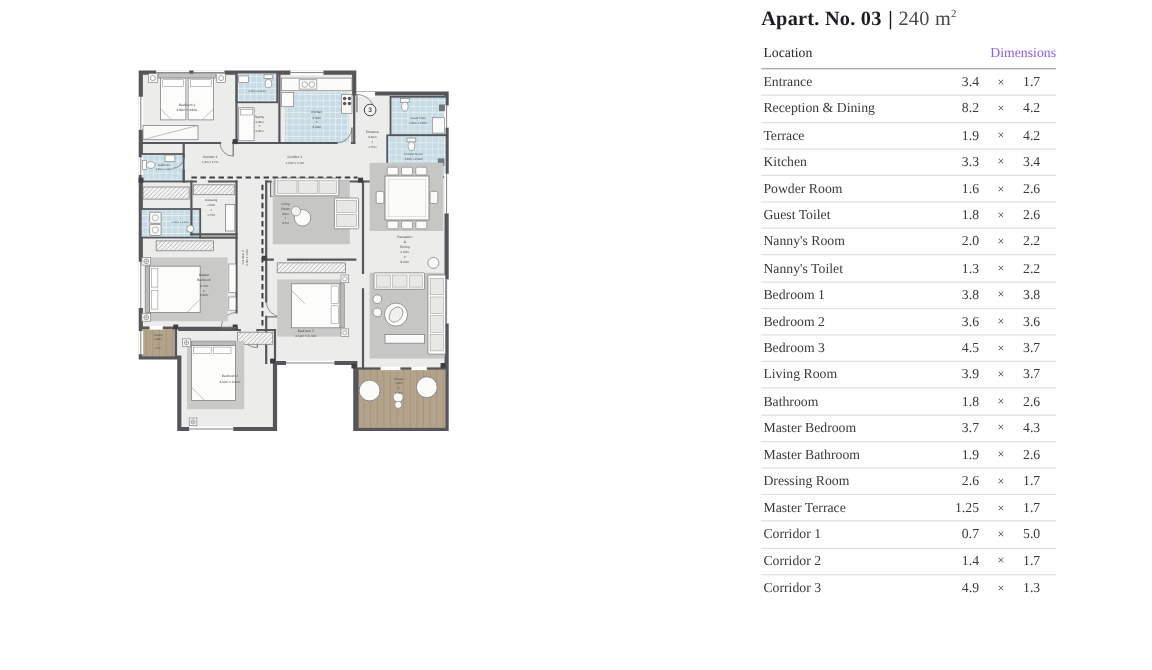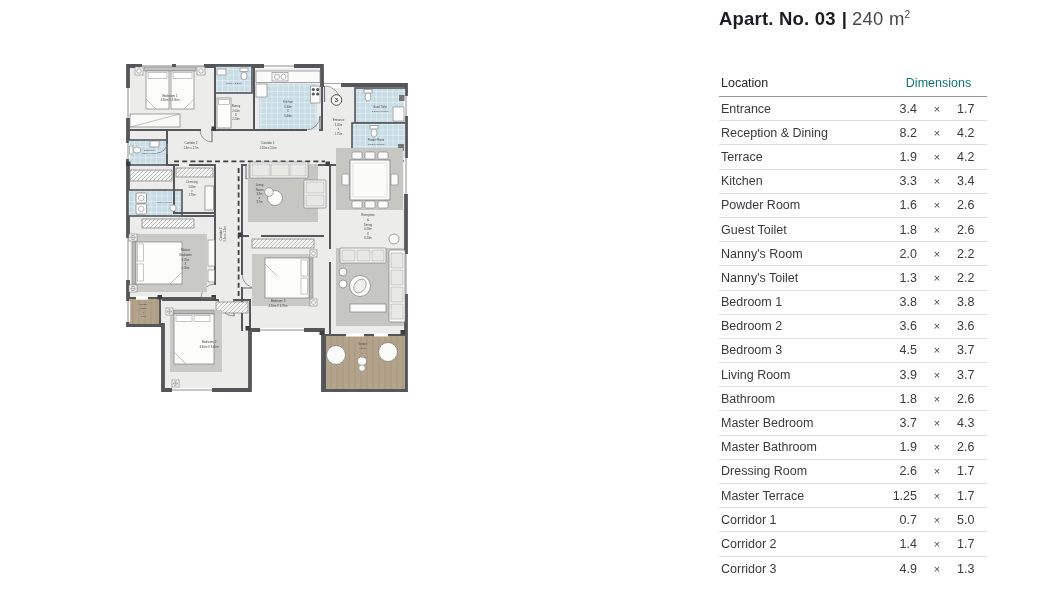--- a/index.html
+++ b/index.html
@@ -2,30 +2,30 @@
 <html><head>
 <meta charset="utf-8">
 <style>
   html,body{margin:0;padding:0;}
   body{
     width:1047px;height:609px;background:#ffffff;position:relative;overflow:hidden;
     font-family:"Liberation Sans", sans-serif;
     -webkit-font-smoothing:antialiased;
   }
   
-  .panel{position:absolute;left:719px;top:8px;width:268px;}
+  .panel{position:absolute;left:692px;top:8px;width:268px;font-family:Liberation Serif, serif;}
   .title{font-size:18.5px;color:#1d1d21;letter-spacing:.2px;white-space:nowrap;}
   .title .t-bold{font-weight:bold;}
   .title .t-sep{font-weight:bold;margin:0 5px 0 6px;}
   .title .t-area{font-weight:400;color:#46464c;}
   .title sup{font-size:10px;color:#46464c;}
-  .thead{display:flex;margin-top:46px;padding-bottom:6px;border-bottom:1px solid #97979b;
+  .thead{display:flex;margin-top:12px;padding-bottom:6px;border-bottom:1px solid #97979b;
          font-size:12.5px;color:#26262a;}
   .thead .loc-h{flex:1;padding-left:2px;}
-  .thead .dims-h{width:97px;text-align:center;color:#0f766e;}
+  .thead .dims-h{width:97px;text-align:right;color:#8b5cf6;}
   .trow{display:flex;align-items:center;height:24.2px;box-sizing:border-box;
         border-bottom:1px solid #dddde1;font-size:12.5px;color:#3a3a3f;}
   .trow:last-child{border-bottom:none;}
   .trow .loc{flex:1;padding-left:2px;}
   .trow .w{width:70px;text-align:right;}
   .trow .xsign{width:40px;text-align:center;font-size:11px;color:#4a4a4f;}
   .trow .h{width:30px;box-sizing:border-box;padding-right:6px;text-align:left;}
   
   .plan{position:absolute;left:112px;top:58px;width:300px;height:348px;}
   svg text{font-family:"Liberation Sans",sans-serif;fill:#45454a;}

